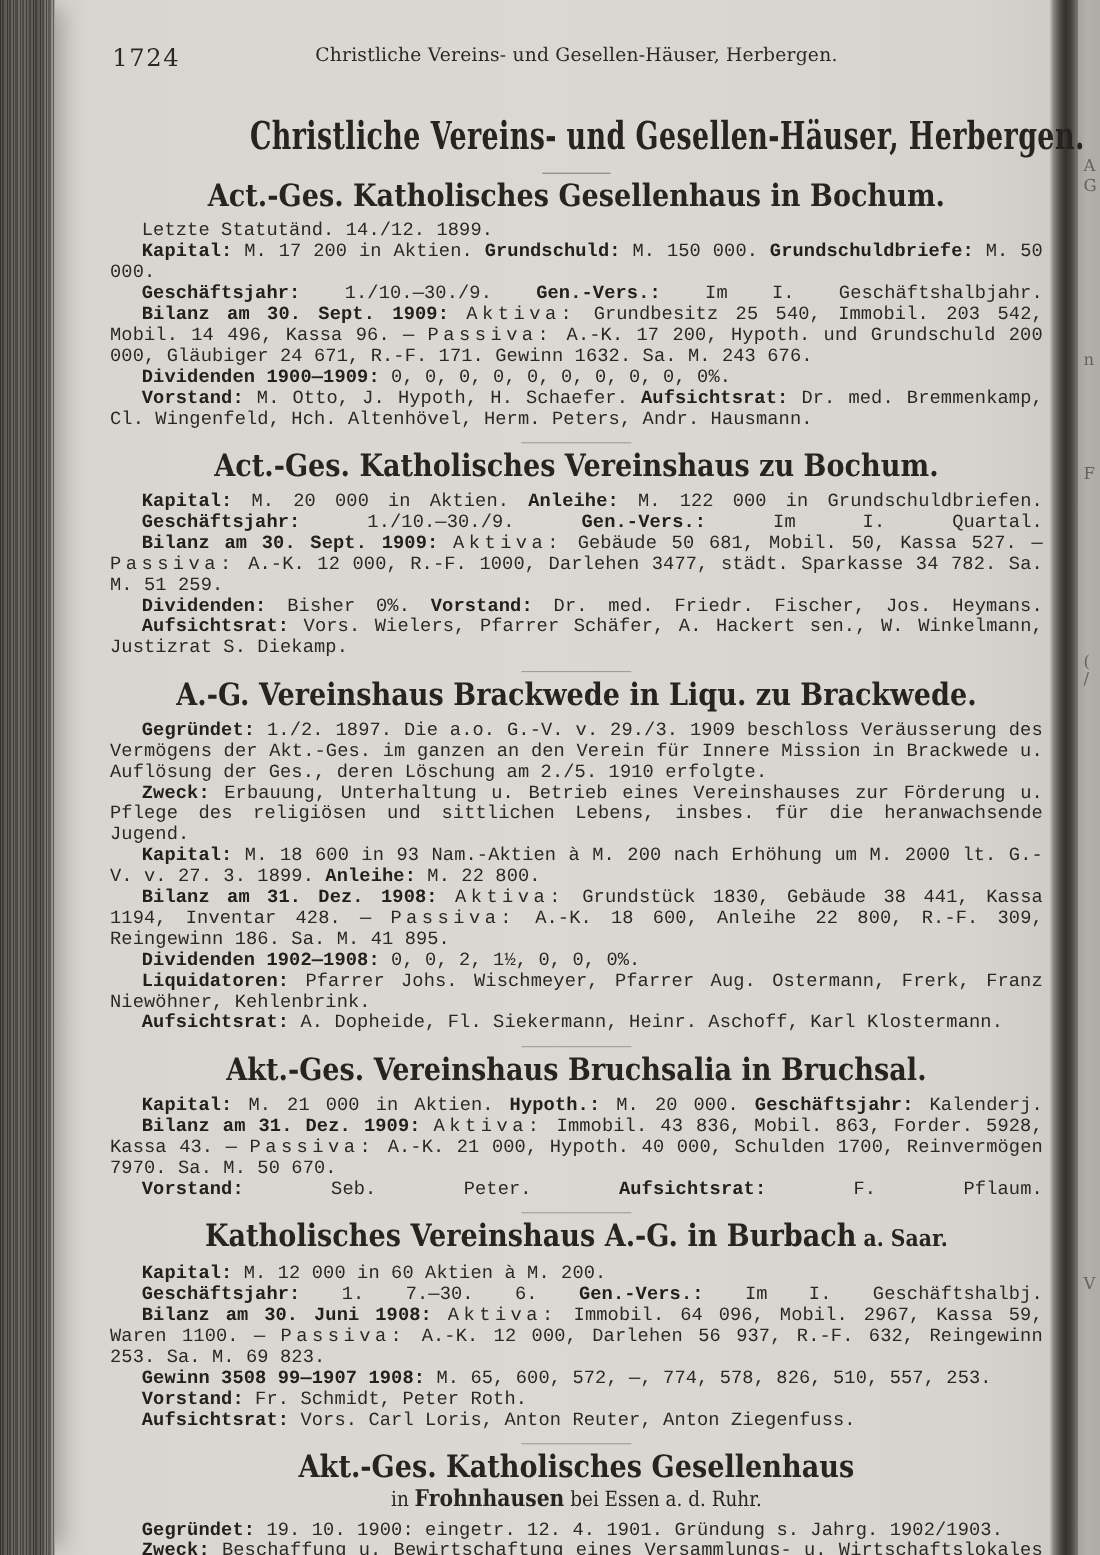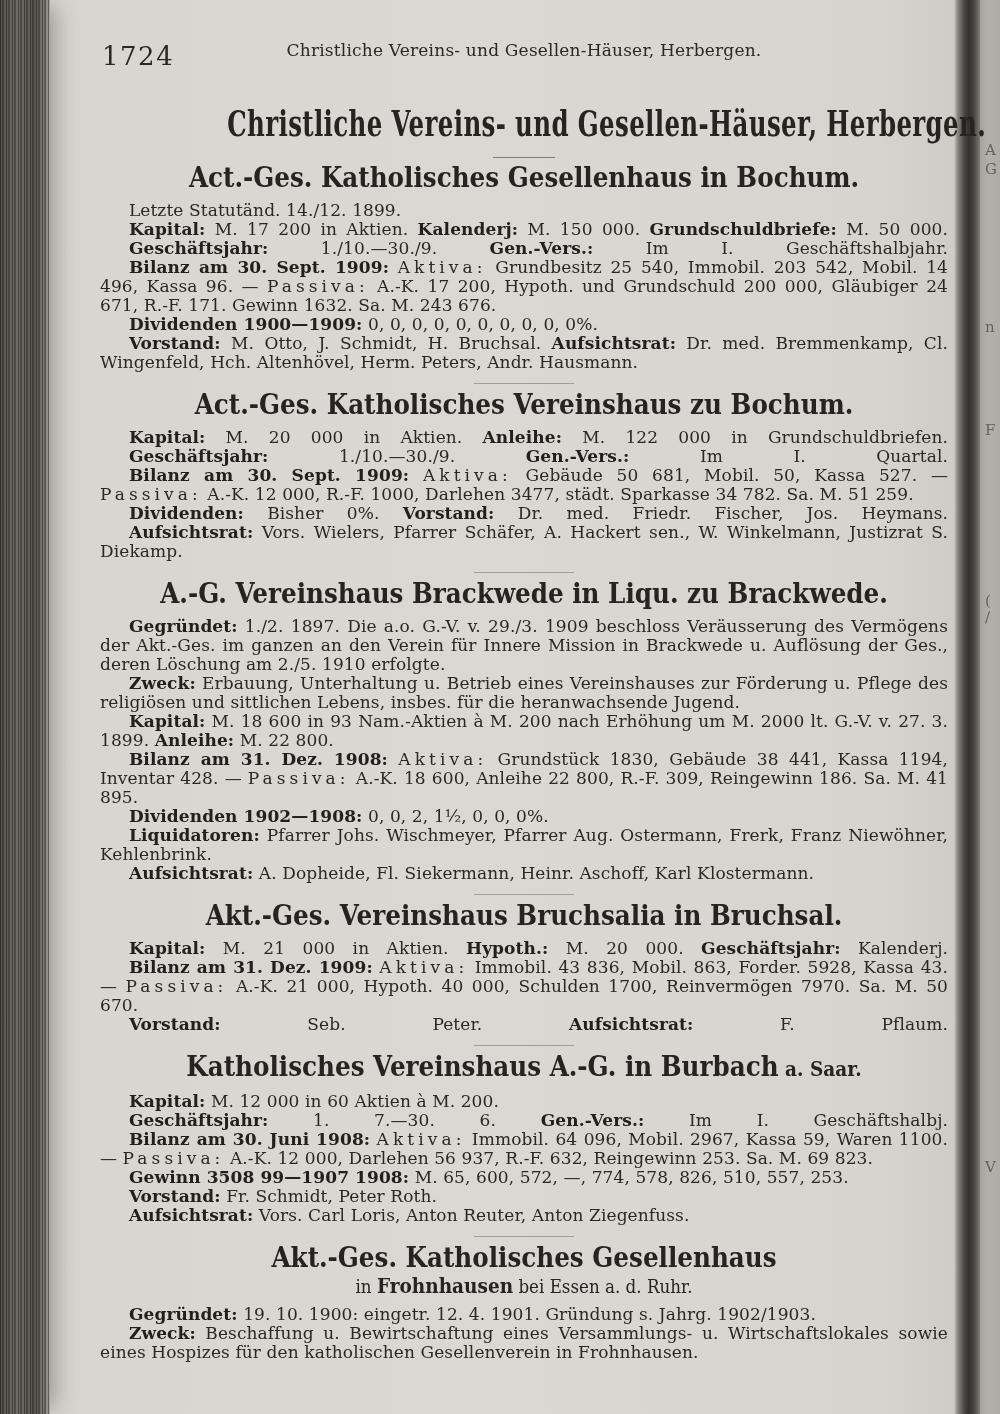--- a/index.html
+++ b/index.html
@@ -31,21 +31,21 @@
   }
   .edge-outer{
     position:absolute;left:980px;top:0;bottom:0;width:20px;
     background:linear-gradient(90deg,#a5a39d,#b2b0aa 40%,#aeaca6);
   }
   .frag{position:absolute;left:985px;color:#514e49;font-size:15px;line-height:15px;opacity:.8;}
 
   .content{position:absolute;left:100px;top:0;width:848px;}
 
   .phead{position:relative;margin-top:40px;height:24px;}
-  .pageno{position:absolute;left:2px;top:1px;font-size:26px;letter-spacing:1.5px;}
+  .pageno{position:absolute;left:2px;top:1px;font-size:22px;letter-spacing:1.5px;}
   .rhead{text-align:center;font-size:17px;letter-spacing:.2px;}
 
   .main-title{
     margin:40px 0 0;text-align:center;font-size:35px;line-height:40px;
     font-weight:bold;white-space:nowrap;transform:scaleX(.70);letter-spacing:.5px;
     color:#262420;
   }
   .trule{width:62px;height:1px;background:rgba(70,66,60,.6);margin:13px auto 4px;}
   .sep{width:100px;height:1px;background:rgba(90,86,78,.45);margin:11px auto 5px;}
 
@@ -53,21 +53,21 @@
     margin:4px 0 7px;text-align:center;font-weight:bold;font-size:28px;line-height:32px;
     white-space:nowrap;transform:scaleX(.88);color:#262420;
   }
   .tline{display:block;}
   .tsm{font-size:21px;}
   .tline.sub{font-size:19px;font-weight:normal;line-height:24px;}
   .tline.sub .tb{font-size:21px;font-weight:bold;}
 
   .para{
     margin:0;text-indent:1.7em;font-size:17px;line-height:19px;
-    text-align:justify;letter-spacing:.1px;
+    text-align:justify;letter-spacing:.1px;font-family:Liberation Mono, monospace;
   }
   .para.spread{text-align-last:justify;}
   .bb{font-weight:bold;color:#22201c;}
   .spz{letter-spacing:.24em;margin-top:40px;}
 </style>
 </head>
 <body>
 
 <div class="scan">
   <div class="gutter"></div>
@@ -91,25 +91,25 @@
 
     <h1 class="main-title">Christliche Vereins- und Gesellen-Häuser, Herbergen.</h1>
     <div class="trule"></div>
 
     <div>
         <div class="section">
           <h2 class="sec-title">
             <span class="tline"><span>Act.-Ges. Katholisches Gesellenhaus in Bochum.</span></span>
           </h2>
           <p class="para"><span>Letzte Statutänd. 14./12. 1899.</span></p>
-          <p class="para spread"><span class="bb">Kapital:</span><span> M. 17 200 in Aktien. </span><span class="bb">Kalenderj:</span><span> M. 150 000. </span><span class="bb">Grundschuldbriefe:</span><span> M. 50 000.</span></p>
+          <p class="para spread"><span class="bb">Kapital:</span><span> M. 17 200 in Aktien. </span><span class="bb">Grundschuld:</span><span> M. 150 000. </span><span class="bb">Grundschuldbriefe:</span><span> M. 50 000.</span></p>
           <p class="para spread"><span class="bb">Geschäftsjahr:</span><span> 1./10.—30./9. </span><span class="bb">Gen.-Vers.:</span><span> Im I. Geschäftshalbjahr.</span></p>
           <p class="para"><span class="bb">Bilanz am 30. Sept. 1909:</span><span> </span><span class="spz">Aktiva:</span><span> Grundbesitz 25 540, Immobil. 203 542, Mobil. 14 496, Kassa 96. — </span><span class="spz">Passiva:</span><span> A.-K. 17 200, Hypoth. und Grundschuld 200 000, Gläubiger 24 671, R.-F. 171. Gewinn 1632. Sa. M. 243 676.</span></p>
           <p class="para"><span class="bb">Dividenden 1900—1909:</span><span> 0, 0, 0, 0, 0, 0, 0, 0, 0, 0%.</span></p>
-          <p class="para"><span class="bb">Vorstand:</span><span> M. Otto, J. Schmidt, H. Bruchsal. </span><span class="bb">Aufsichtsrat:</span><span> Dr. med. Bremmenkamp, Cl. Wingenfeld, Hch. Altenhövel, Herm. Peters, Andr. Hausmann.</span></p>
+          <p class="para"><span class="bb">Vorstand:</span><span> M. Otto, J. Hypoth, H. Schaefer. </span><span class="bb">Aufsichtsrat:</span><span> Dr. med. Bremmenkamp, Cl. Wingenfeld, Hch. Altenhövel, Herm. Peters, Andr. Hausmann.</span></p>
         </div>
         <div class="sep"></div>
         <div class="section">
           <h2 class="sec-title">
             <span class="tline"><span>Act.-Ges. Katholisches Vereinshaus zu Bochum.</span></span>
           </h2>
           <p class="para spread"><span class="bb">Kapital:</span><span> M. 20 000 in Aktien. </span><span class="bb">Anleihe:</span><span> M. 122 000 in Grundschuldbriefen.</span></p>
           <p class="para spread"><span class="bb">Geschäftsjahr:</span><span> 1./10.—30./9. </span><span class="bb">Gen.-Vers.:</span><span> Im I. Quartal.</span></p>
           <p class="para"><span class="bb">Bilanz am 30. Sept. 1909:</span><span> </span><span class="spz">Aktiva:</span><span> Gebäude 50 681, Mobil. 50, Kassa 527. — </span><span class="spz">Passiva:</span><span> A.-K. 12 000, R.-F. 1000, Darlehen 3477, städt. Sparkasse 34 782. Sa. M. 51 259.</span></p>
           <p class="para spread"><span class="bb">Dividenden:</span><span> Bisher 0%. </span><span class="bb">Vorstand:</span><span> Dr. med. Friedr. Fischer, Jos. Heymans.</span></p>

